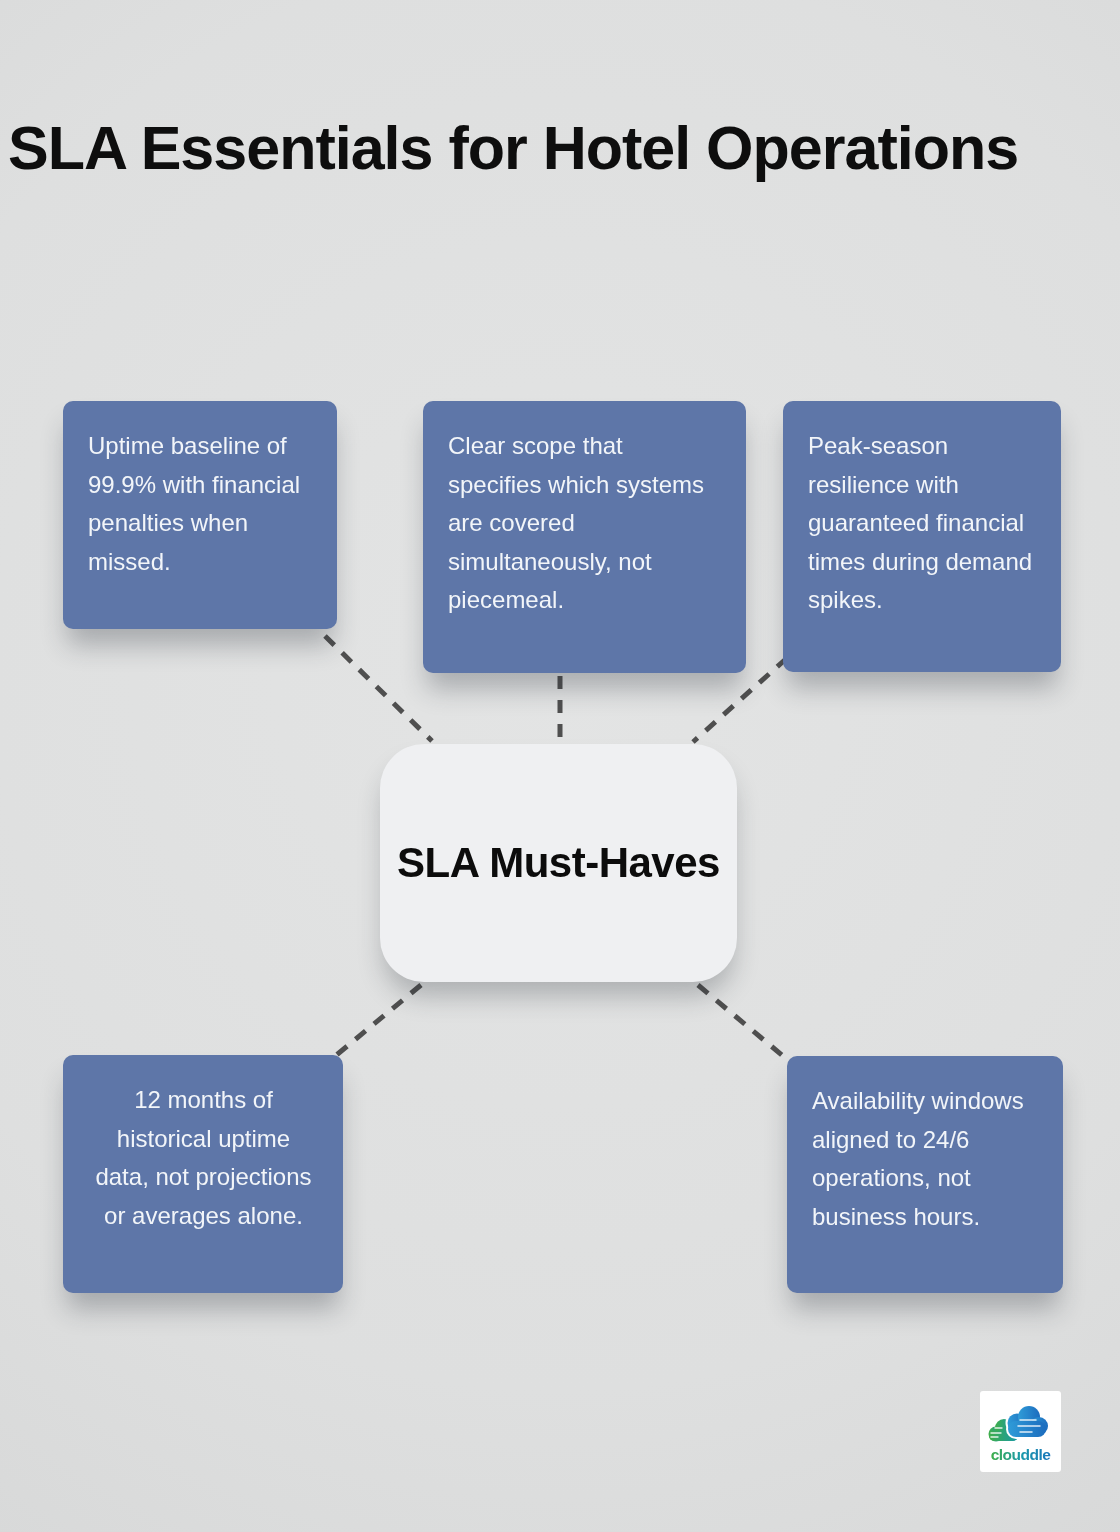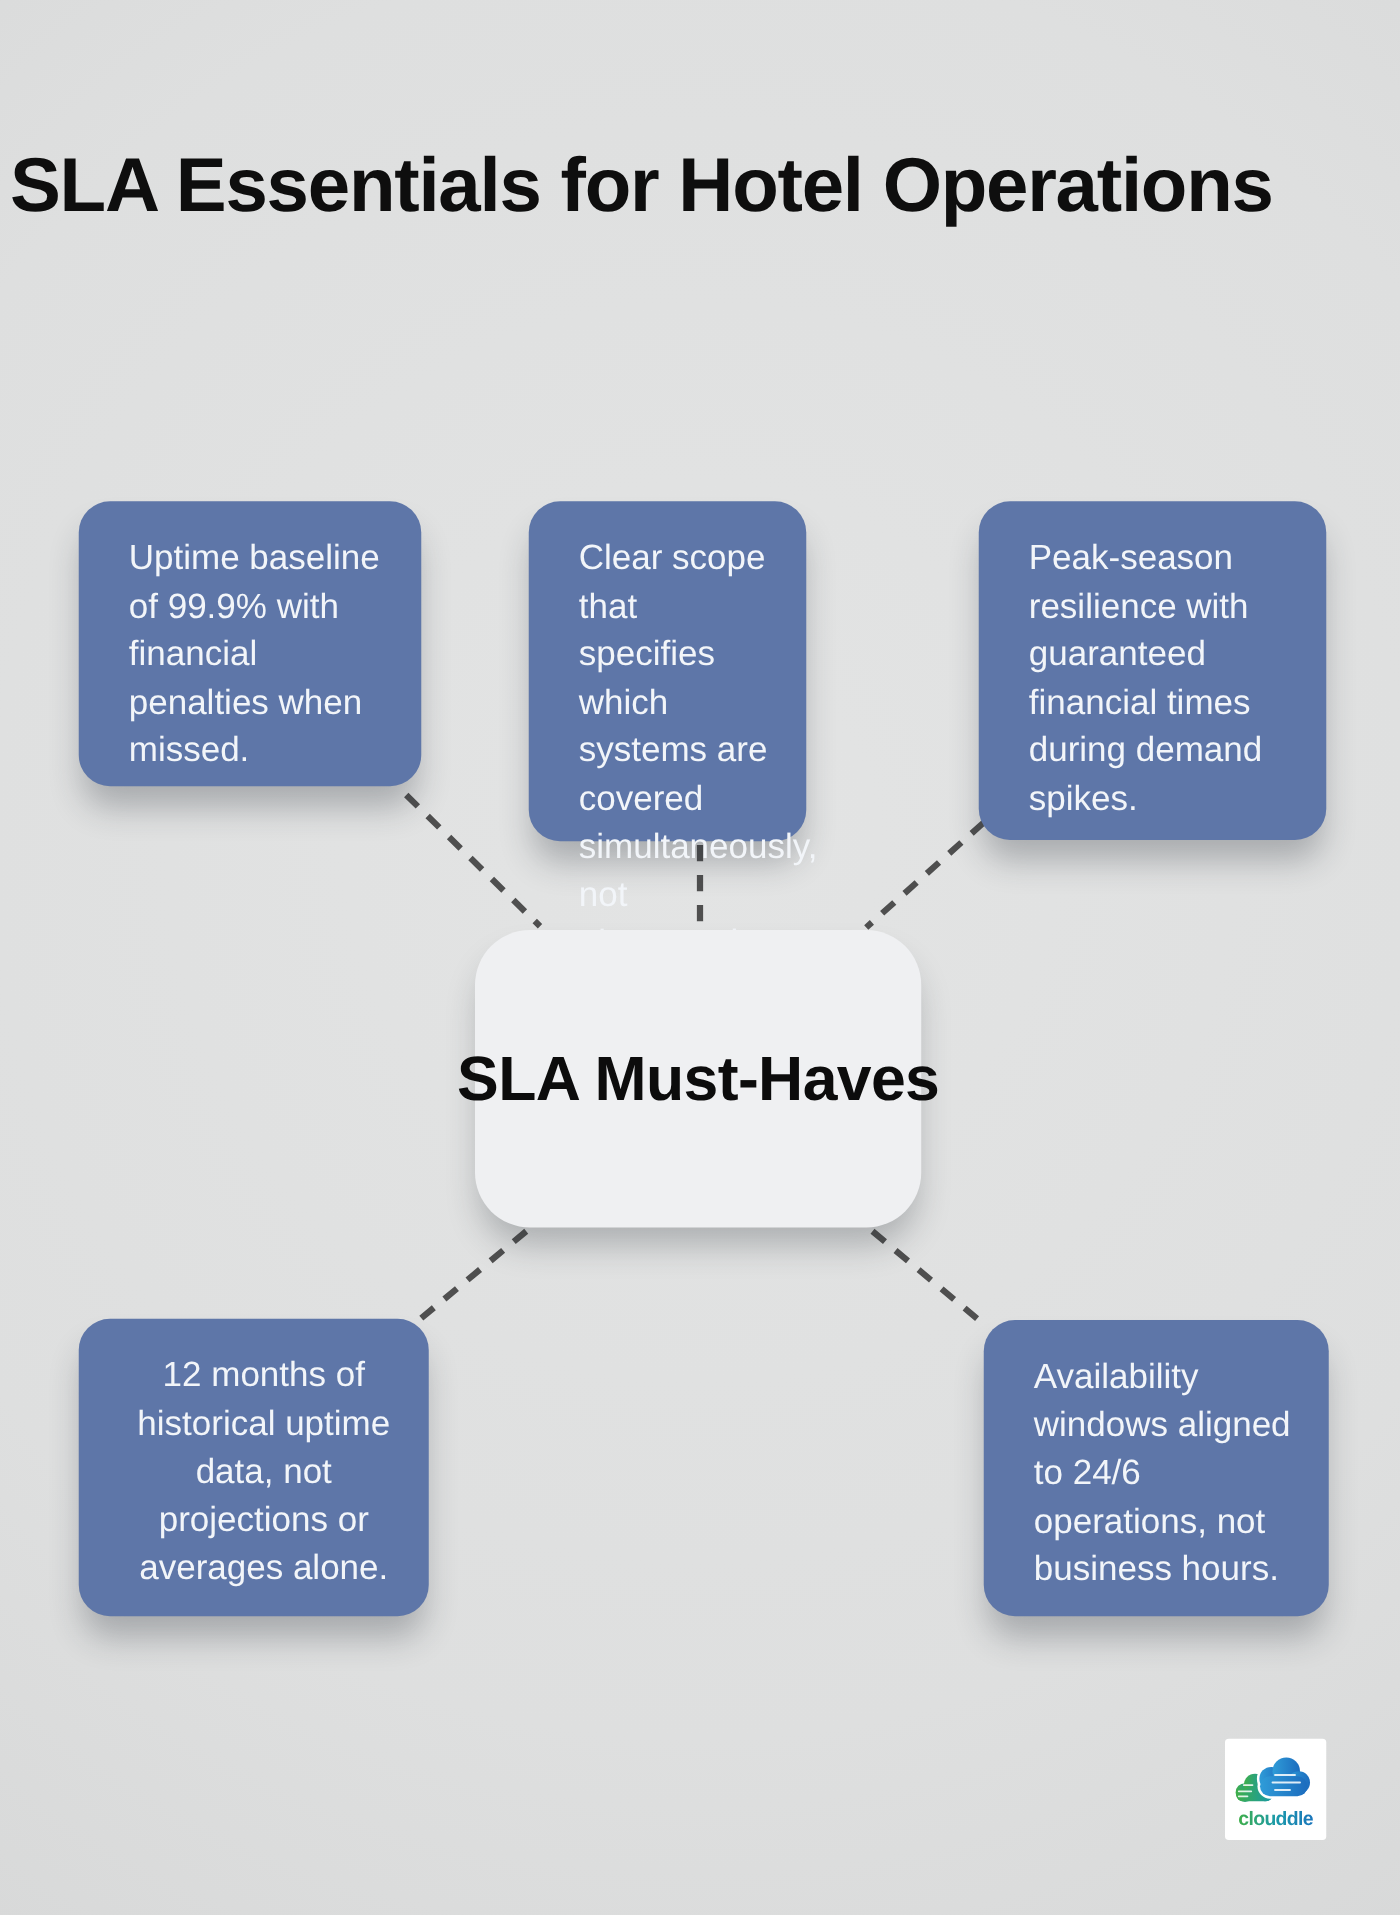--- a/index.html
+++ b/index.html
@@ -34,48 +34,48 @@
   }
   .connectors line {
     stroke: #4f4f4f;
     stroke-width: 5;
     stroke-dasharray: 13 11;
   }
   .node {
     position: absolute;
     box-sizing: border-box;
     background: #5e76a8;
-    border-radius: 25px;
-    padding: 26px 24px 22px 40px;
+    border-radius: 10px;
+    padding: 26px 24px 22px 25px;
     color: #f2f5f9;
-    font-size: 28px;
+    font-size: 24px;
     line-height: 38.5px;
     box-shadow: 0 20px 26px -4px rgba(40, 45, 55, 0.30);
   }
   .node-1 { left: 63px;  top: 401px; width: 274px; height: 228px; }
-  .node-2 { left: 423px; top: 401px; width: 222px; height: 272px; }
+  .node-2 { left: 423px; top: 401px; width: 323px; height: 272px; }
   .node-3 { left: 783px; top: 401px; width: 278px; height: 271px; }
   .node-4 { left: 63px;  top: 1055px; width: 280px; height: 238px; text-align: center; }
   .node-5 { left: 787px; top: 1056px; width: 276px; height: 237px; }
   .center-node {
     position: absolute;
     left: 380px;
     top: 744px;
     width: 357px;
     height: 238px;
     box-sizing: border-box;
     background: #eff0f2;
     border-radius: 44px;
     box-shadow: 0 18px 26px -4px rgba(40, 45, 55, 0.28);
     display: flex;
     align-items: center;
     justify-content: center;
   }
   .center-node .center-label {
-    font-size: 50px;
+    font-size: 42px;
     font-weight: bold;
     letter-spacing: -0.5px;
     color: #0c0c0c;
     white-space: nowrap;
   }
   .logo {
     position: absolute;
     left: 980px;
     top: 1391px;
     width: 81px;

